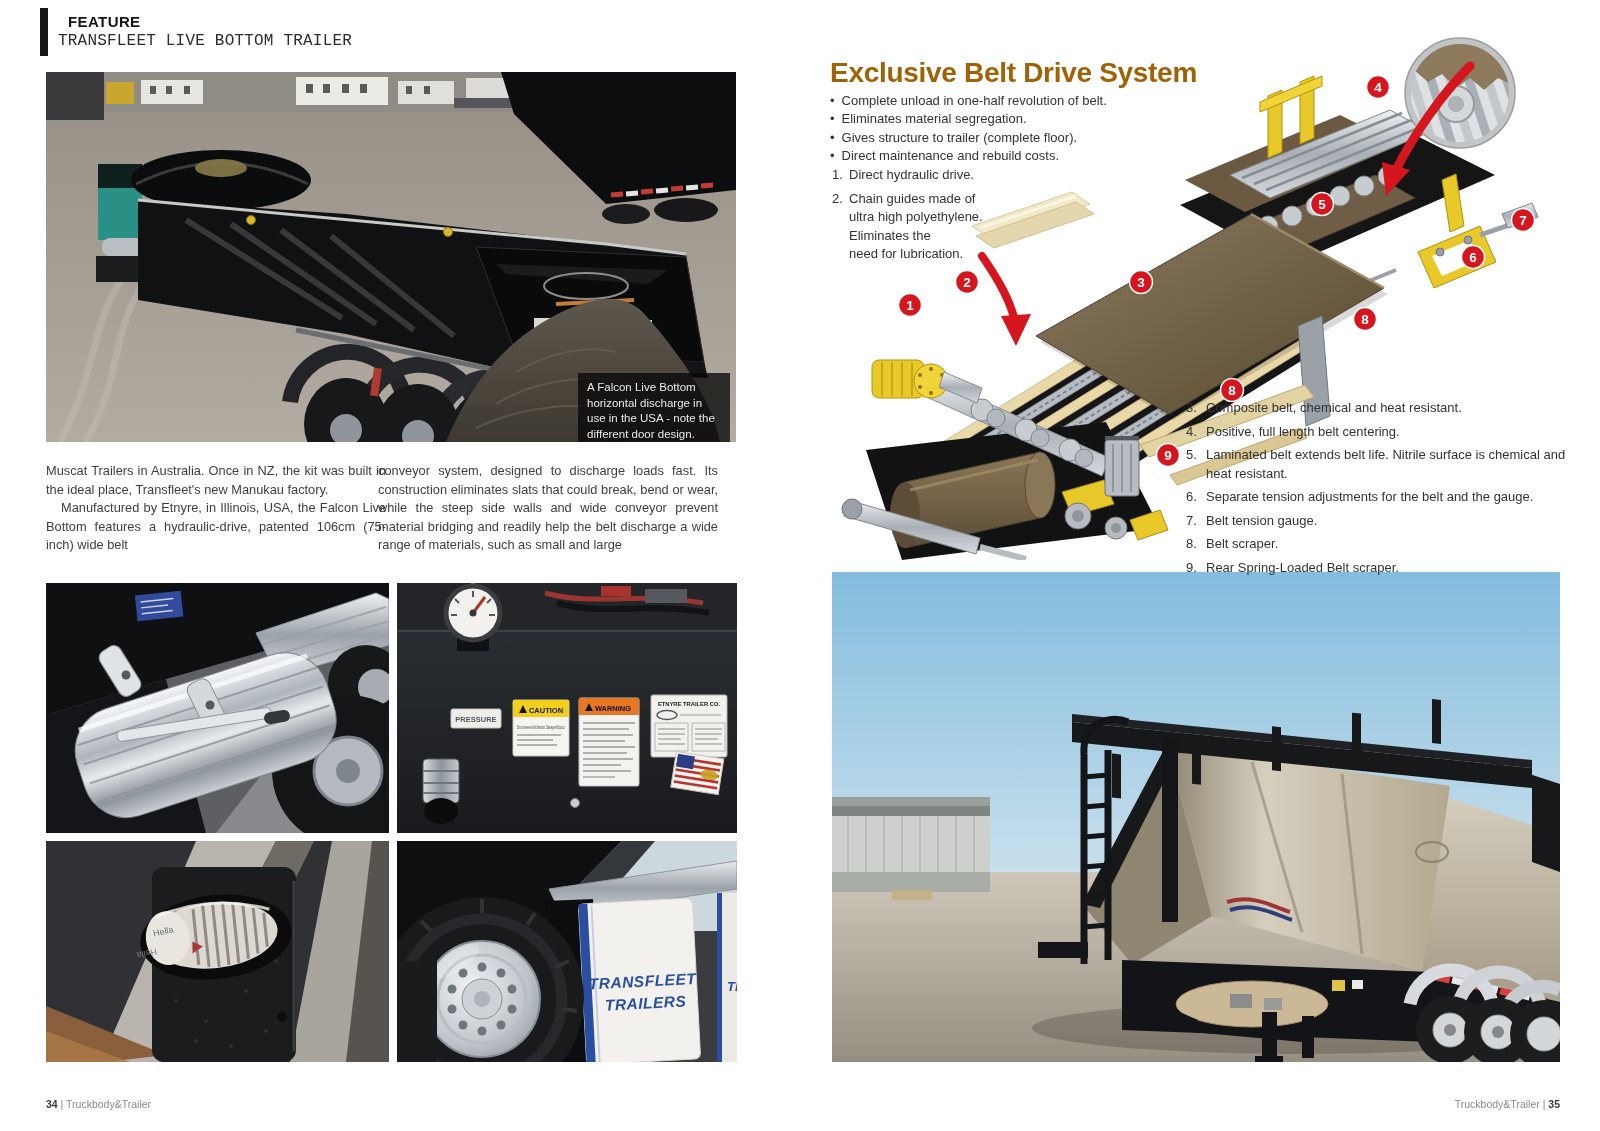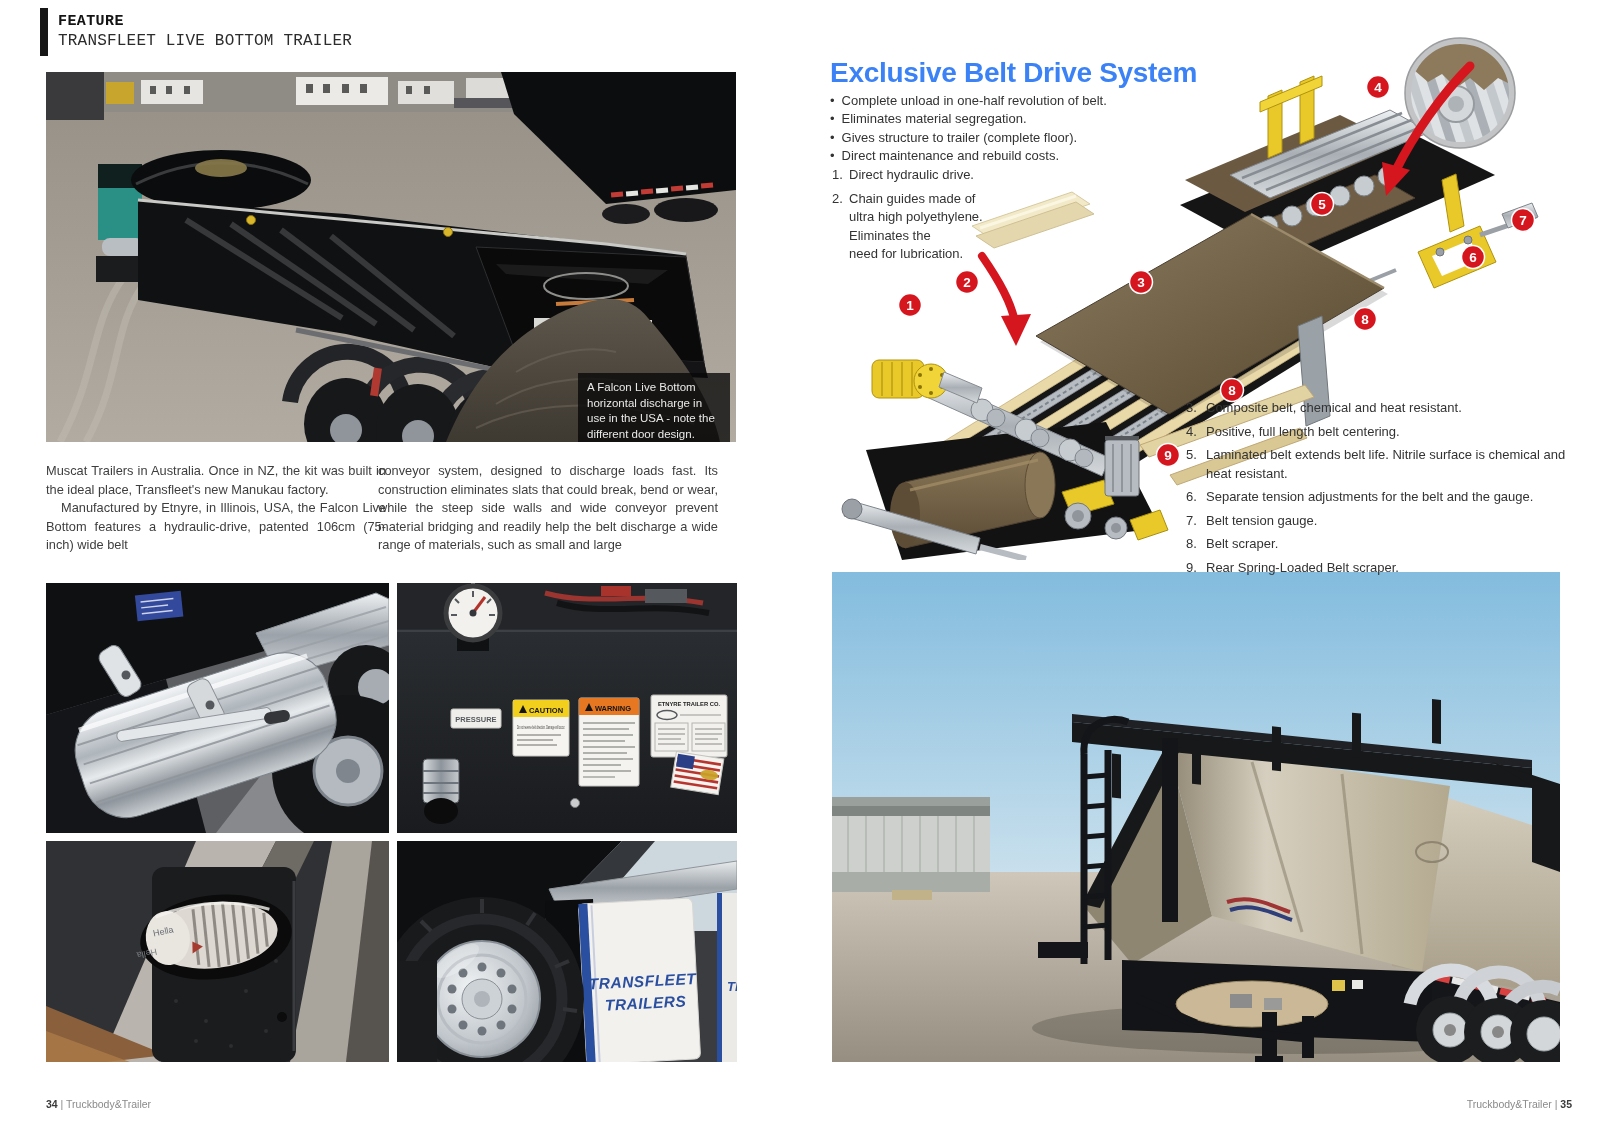--- a/index.html
+++ b/index.html
@@ -2,21 +2,21 @@
 <html><head>
 <meta charset="utf-8">
 <style>
   *{margin:0;padding:0;box-sizing:border-box}
   html,body{background:#fff}
   body{width:1600px;height:1131px;position:relative;overflow:hidden;
        font-family:"Liberation Sans",sans-serif;color:#3e3e3e}
   .abs{position:absolute}
   
   .kicker-bar{left:40px;top:8px;width:8px;height:48px;background:#161616}
-  .kicker{left:58px;top:13px;font-family:Liberation Mono, monospace;font-weight:bold;
+  .kicker{left:68px;top:13px;font-family:Liberation Sans, sans-serif;font-weight:bold;
           font-size:15px;letter-spacing:.4px;color:#141414}
   .art-title{left:58px;top:32px;font-family:Liberation Mono, monospace;font-size:16px;
           letter-spacing:.2px;color:#2c2c2c}
   
   figure{position:absolute;overflow:hidden;background:#d8d8d4}
   figure svg{display:block}
   .main-photo{left:46px;top:72px;width:690px;height:370px}
   .photo-a{left:46px;top:583px;width:343px;height:250px}
   .photo-b{left:397px;top:583px;width:340px;height:250px}
   .photo-c{left:46px;top:841px;width:343px;height:221px}
@@ -24,38 +24,38 @@
   .photo-e{left:832px;top:572px;width:728px;height:490px}
   .main-caption{position:absolute;left:532px;top:301px;width:152px;
       background:rgba(8,8,8,.78);color:#e9e9e9;font-size:11.5px;line-height:15.5px;
       padding:7px 9px}
   
   .bodycol{position:absolute;top:462px;width:340px;font-size:12.8px;line-height:18.6px;
       text-align:justify;color:#3e3e3e}
   .col1{left:46px}.col2{left:378px}
   .bodycol p.indent{text-indent:15px}
   
-  .belt-title{left:830px;top:57px;font-size:28px;font-weight:bold;color:#3b82f6;
+  .belt-title{left:830px;top:57px;font-size:28px;font-weight:bold;color:#a16207;
       letter-spacing:-.3px;z-index:3}
   .bullets{left:830px;top:92px;width:330px;list-style:none;z-index:3}
   .bullets li{font-size:13px;line-height:18.3px;color:#333}
   .bullets li::before{content:"•";margin-right:7px}
   .feat{display:flex;margin-bottom:5px}
   .feat-num{flex:none;color:#333;font-size:13px;line-height:18.5px}
   .feat-text{flex:1;color:#333;font-size:13px;line-height:18.5px;white-space:pre-line}
   .feats-left{left:832px;top:166px;width:186px;z-index:3}
   .feats-left .feat-num{width:17px}
   .feats-right{left:1186px;top:399px;width:380px;z-index:3}
   .feats-right .feat-num{width:20px}
   .diagram{left:830px;top:30px;width:730px;height:530px;z-index:1}
   
   .footer{position:absolute;top:1098px;font-size:10.5px;color:#8a8a8a}
   .footer .folio{font-weight:bold;color:#3a3a3a}
   .footer-left{left:46px}
-  .footer-right{right:28px;text-align:center}
+  .footer-right{right:40px;text-align:center}
 </style>
 </head>
 <body>
 
 <div class="spread">
 
   <div class="abs kicker-bar"></div>
   <div class="abs kicker">FEATURE</div>
   <div class="abs art-title">TRANSFLEET LIVE BOTTOM TRAILER</div>
 

